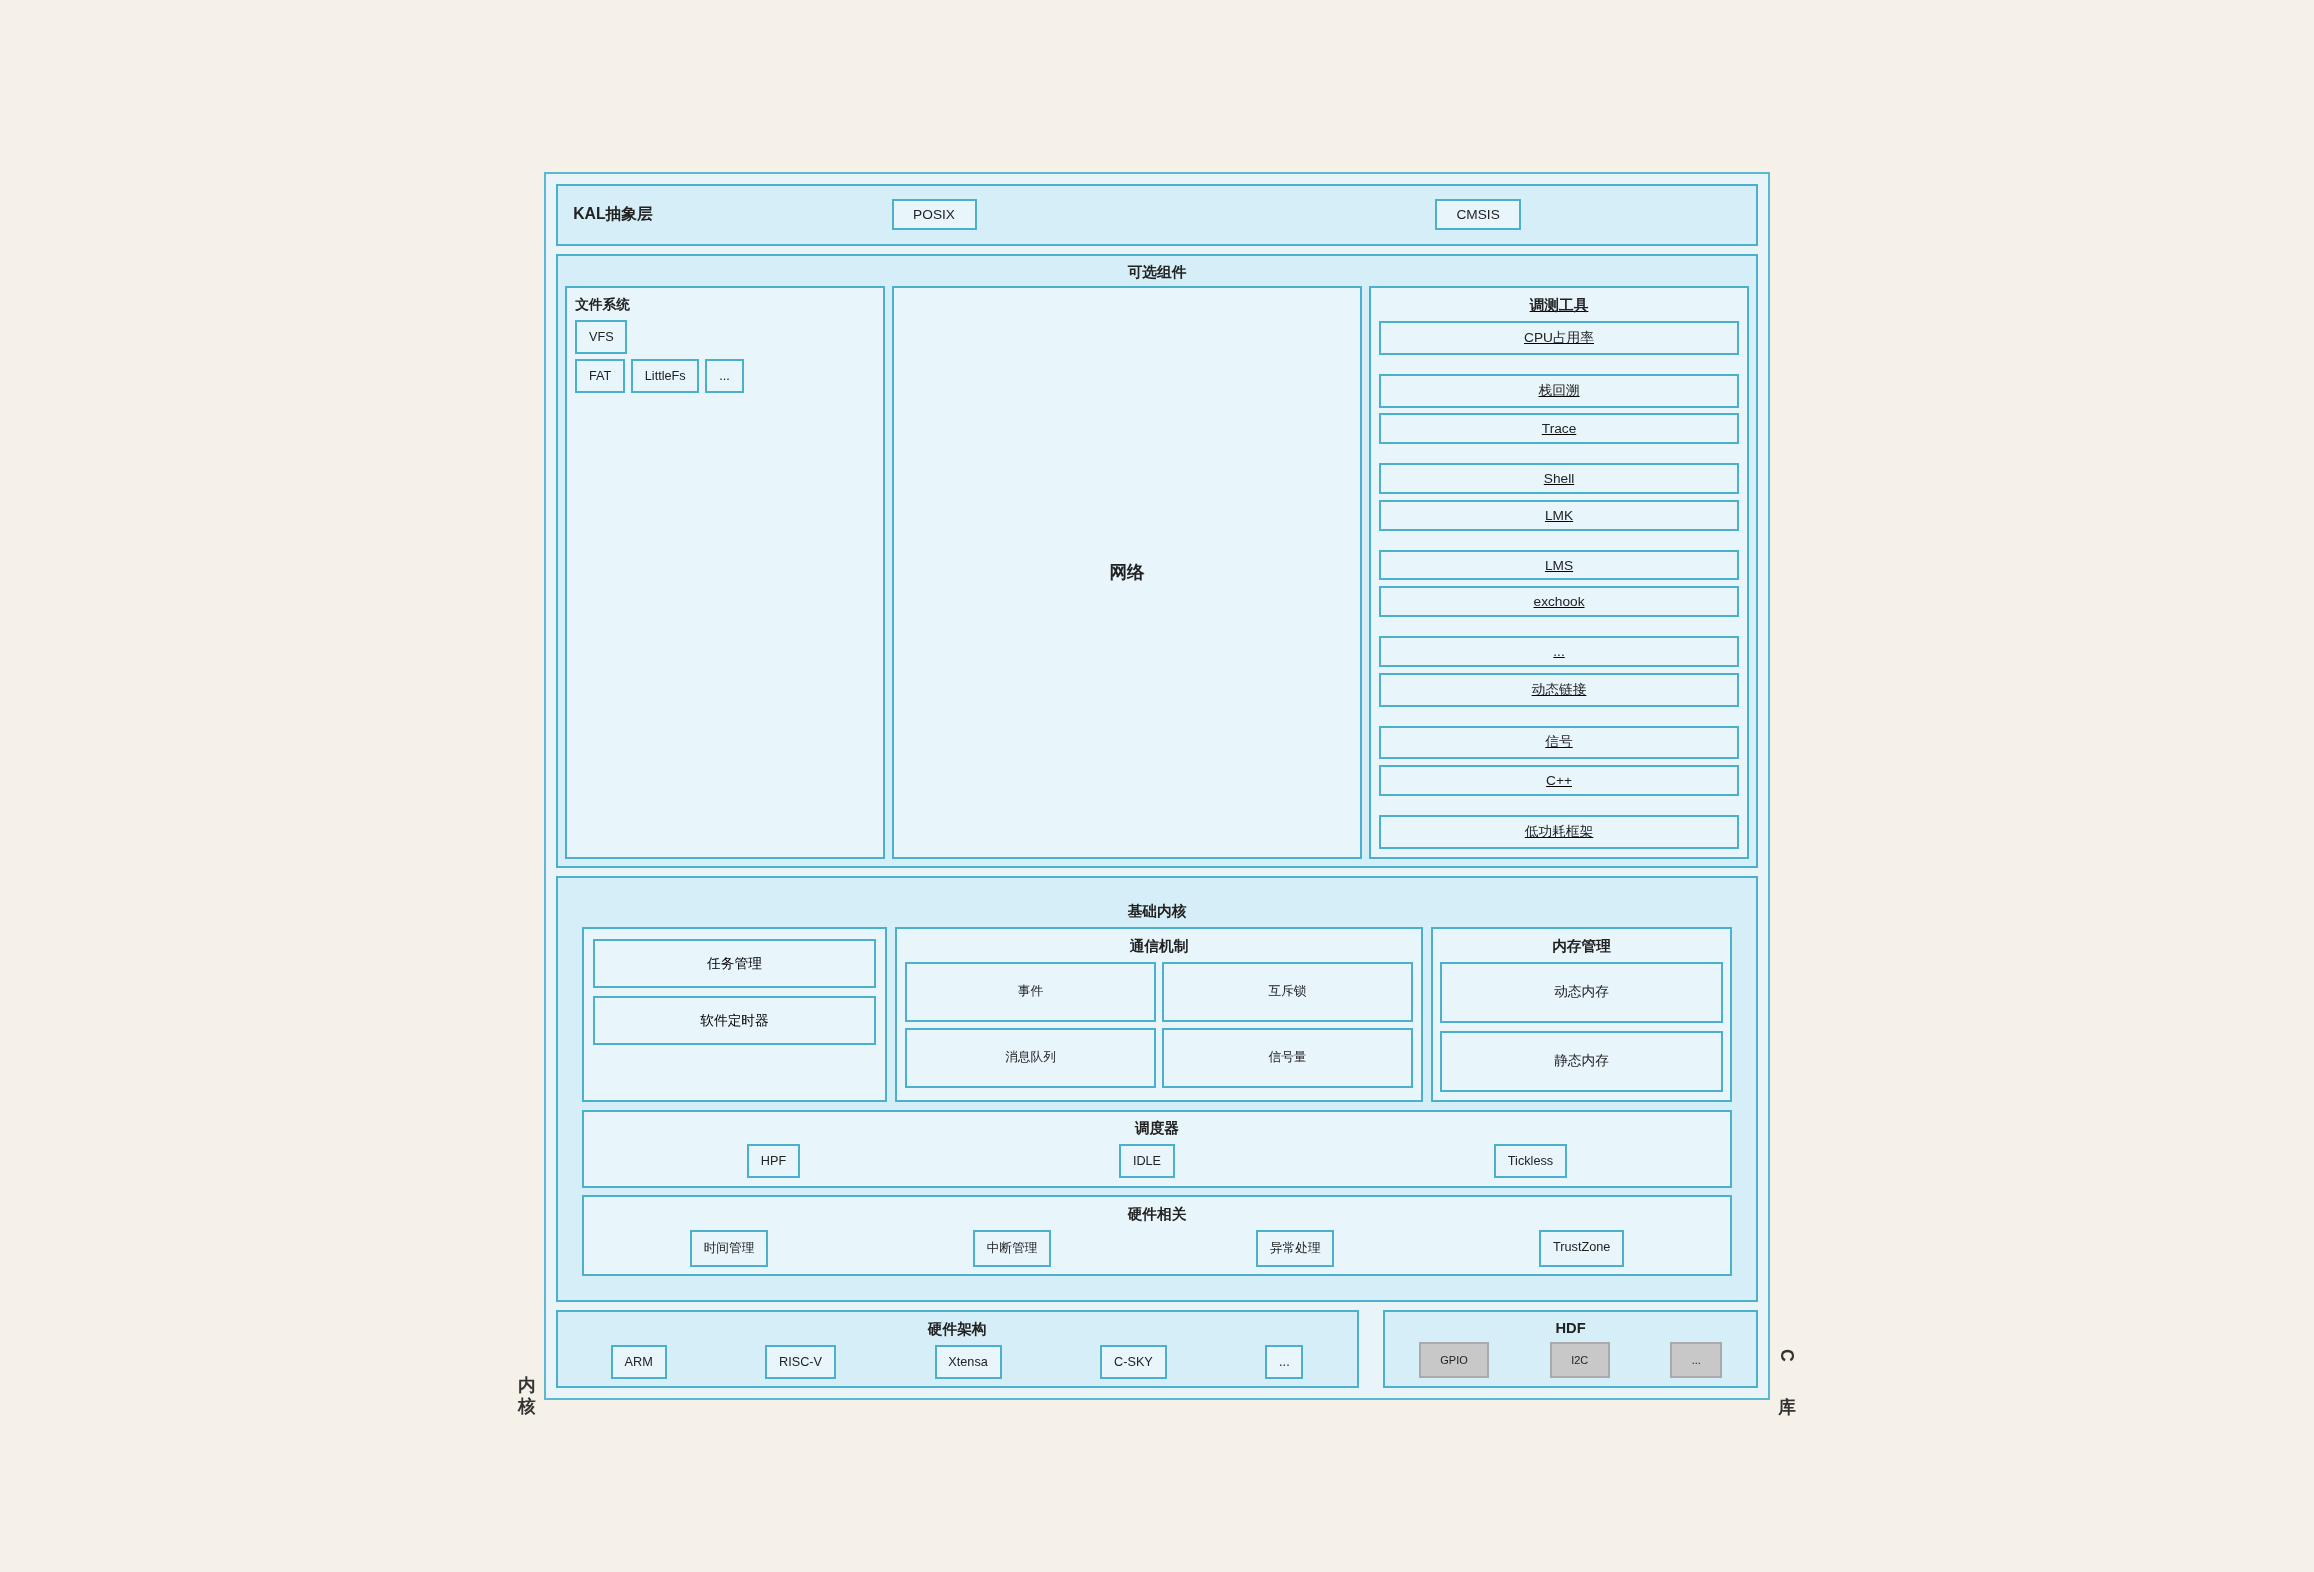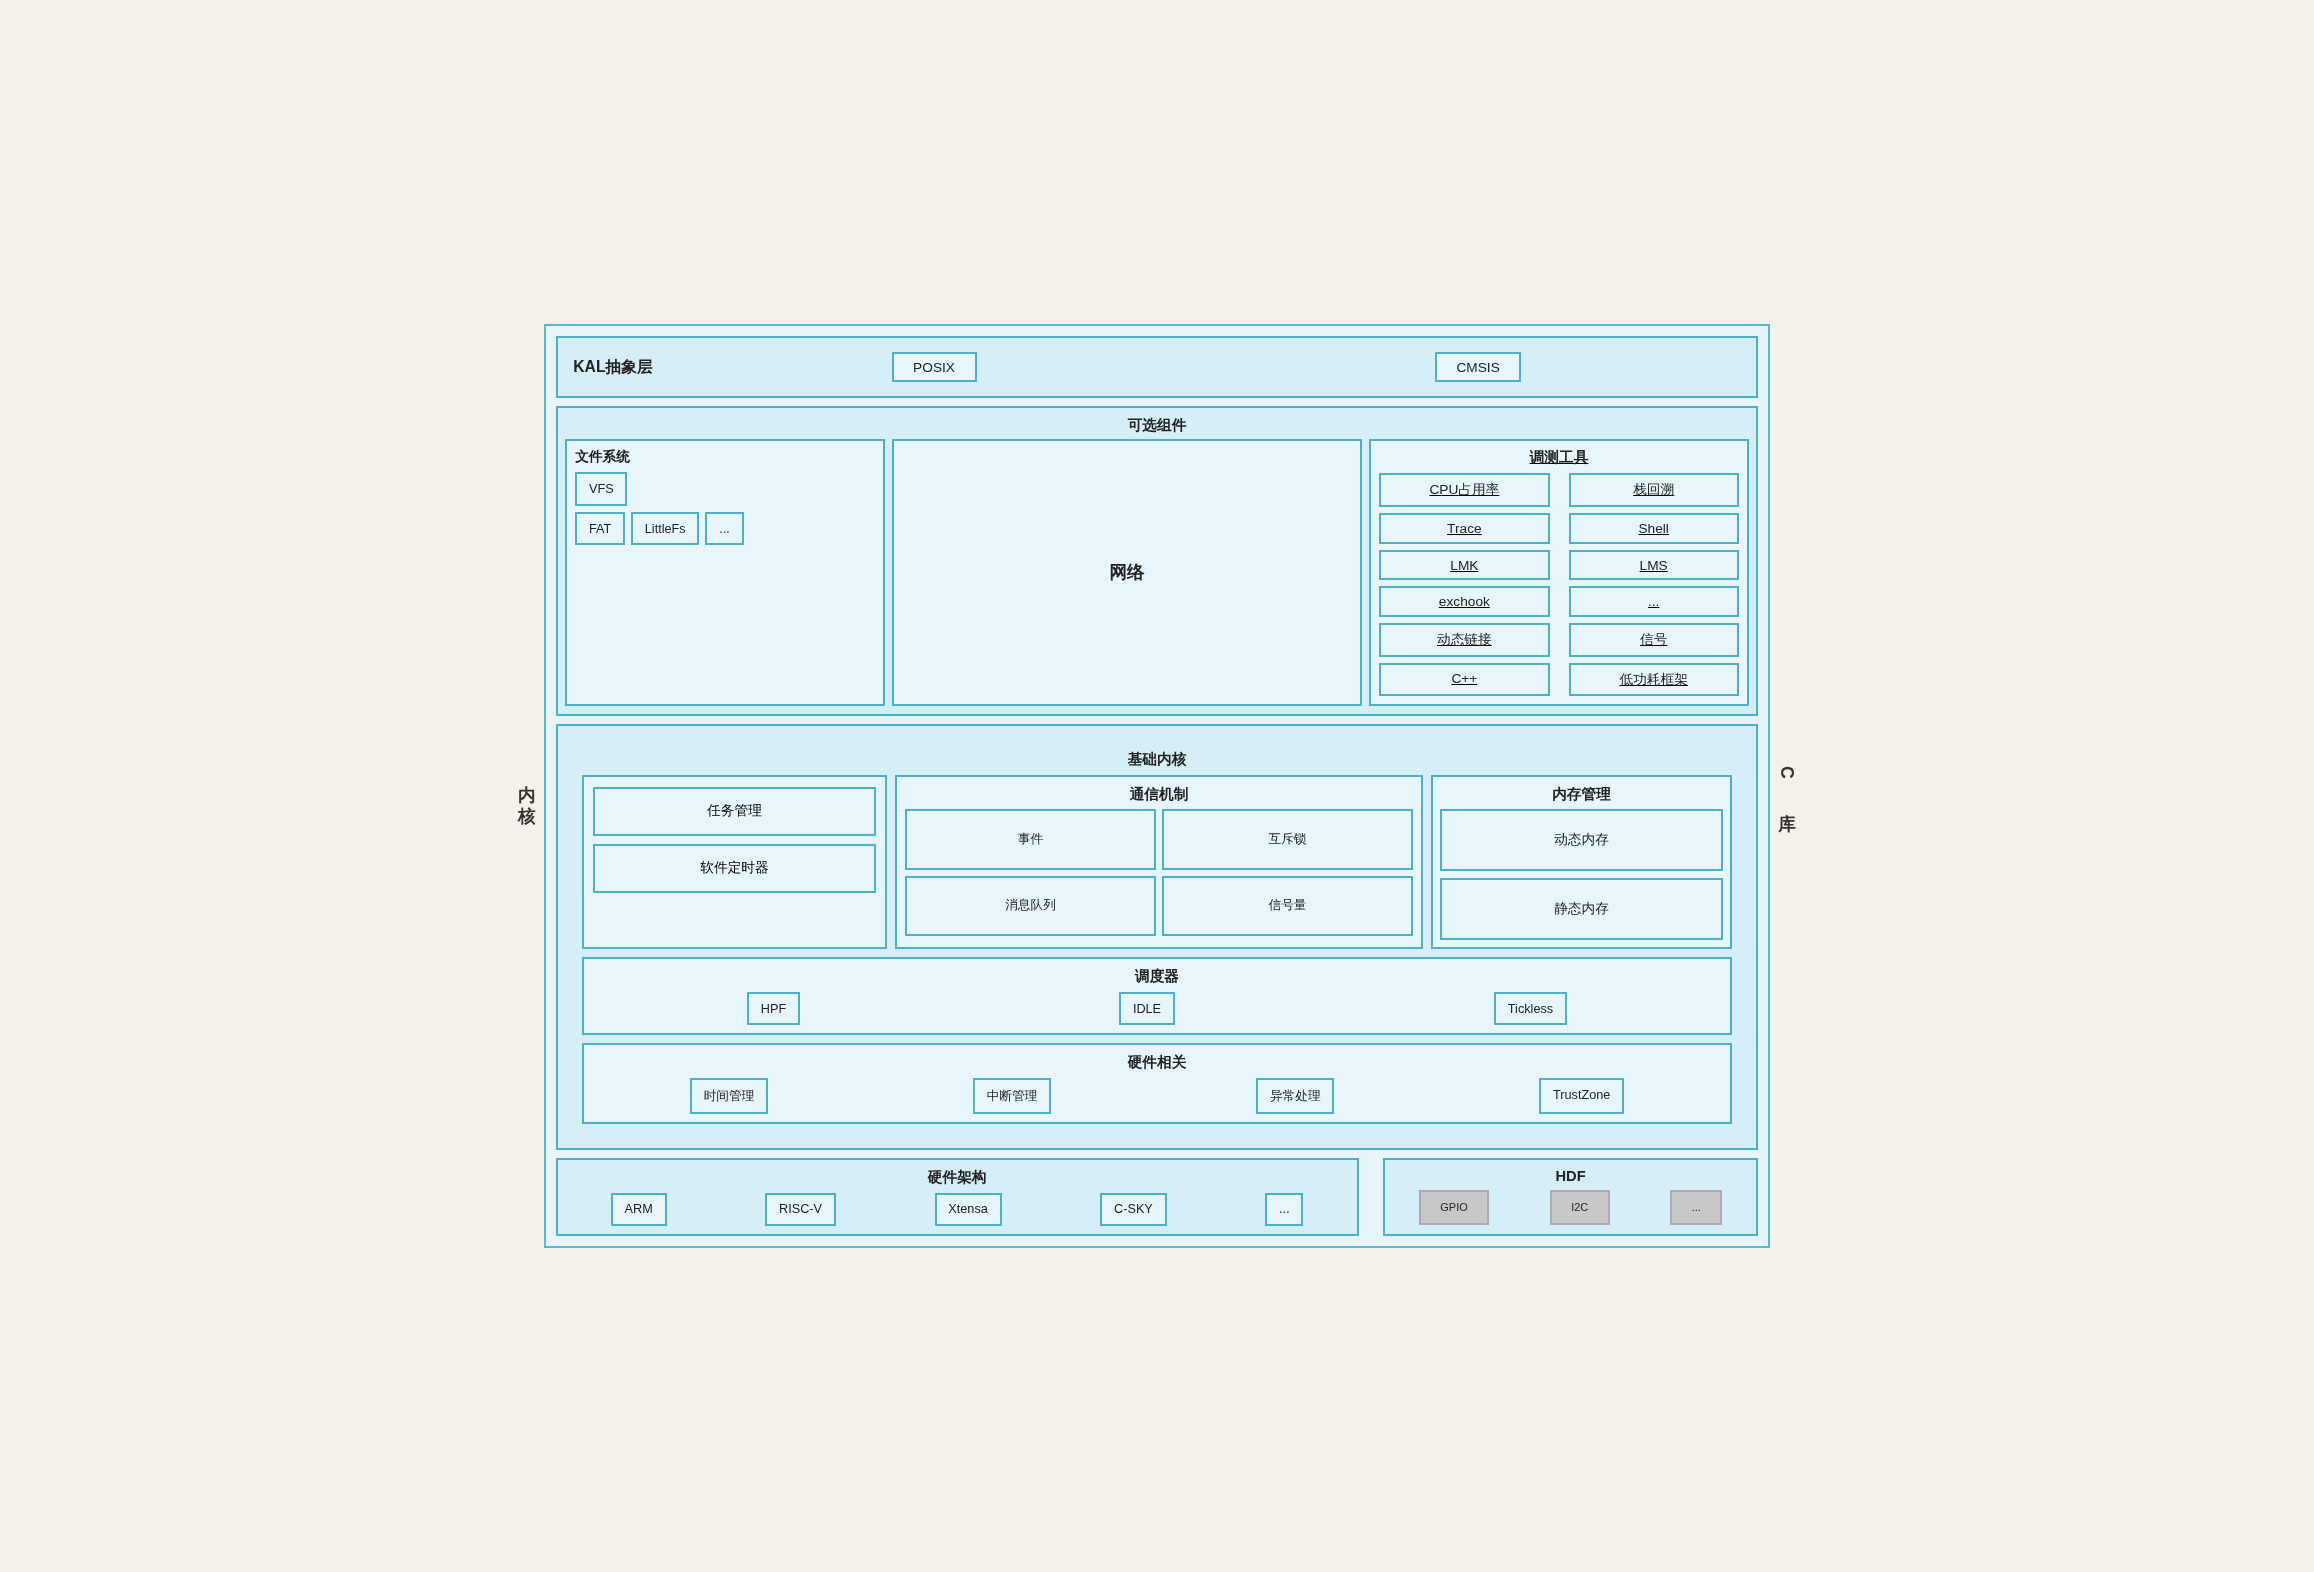--- a/index.html
+++ b/index.html
@@ -8,21 +8,21 @@
       font-family: "PingFang SC", "Microsoft YaHei", "SimHei", sans-serif;
       display: flex;
       align-items: center;
       justify-content: center;
       min-height: 100vh;
       padding: 19.6px;
     }
 
     .outer-wrapper {
       display: flex;
-      align-items: center;
+      align-items: flex-end;
       gap: 0;
       width: 100%;
       max-width: 1294px;
     }
 
     .side-label {
       display: flex;
       align-items: center;
       justify-content: center;
       writing-mode: vertical-rl;
@@ -110,21 +110,21 @@
       margin-bottom: 5.9px;
       color: #222;
     }
     .filesys-items {
       display: flex;
       gap: 5.9px;
       flex-wrap: wrap;
     }
     .debug-grid {
       display: grid;
-      grid-template-columns: 1fr 1fr;
+      grid-template-columns: 1fr;
       gap: 19px;
       margin-top: 5.9px;
     }
     .debug-item {
       border: 2px solid #4ab0cc;
       background: #e8f5fb;
       padding: 5.9px 9.8px;
       text-align: center;
       font-size: 13.7px;
       color: #222;

